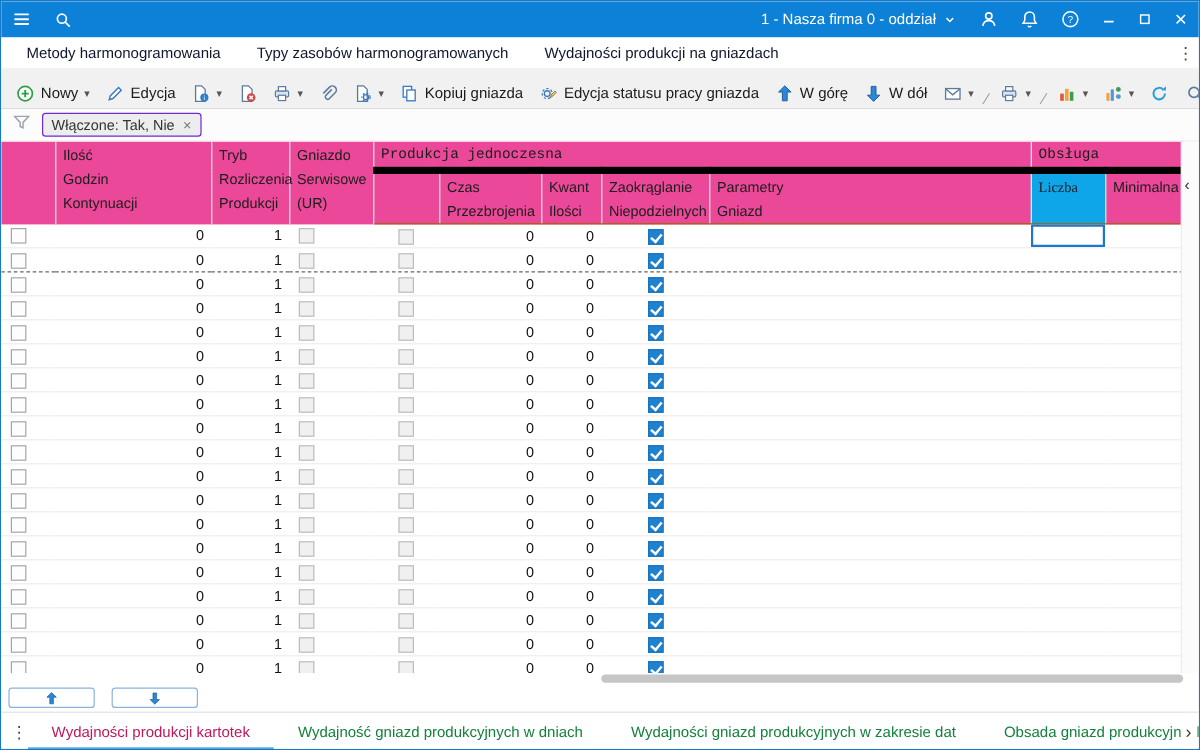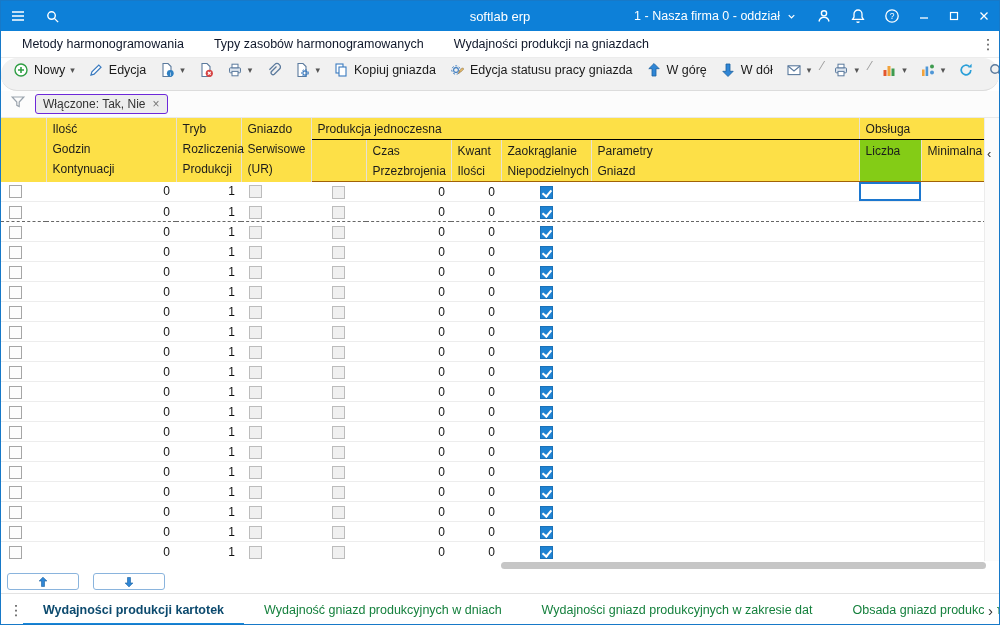--- a/index.html
+++ b/index.html
@@ -16,42 +16,42 @@
   .company { display:flex; align-items:center; gap:6px; font-size:12.5px; padding:0 10px; height:30px; cursor:pointer; white-space:nowrap; }
   .winctl { width:30px; height:30px; display:flex; align-items:center; justify-content:center; cursor:pointer; }
 
   
   .tabbar { height:27px; background:#fff; display:flex; align-items:stretch; border-bottom:1px solid #ececec; padding-left:6px; flex:0 0 auto; }
   .tab { display:flex; align-items:center; padding:0 15px; font-size:12.5px; color:#0f172a; cursor:pointer; white-space:nowrap; }
   .tab.active { color:#121626; font-weight:bold; box-shadow:inset 0 -3px 0 #1787d9; }
   .tab-more { margin-left:auto; width:22px; display:flex; align-items:center; justify-content:center; color:#444; font-size:14px; cursor:pointer; }
 
   
-  .toolbar { height:33px; background:#f1f1f1; border-bottom:1px solid #dcdcdc; display:flex; align-items:flex-start; padding:0 6px; gap:1px; font-size:12.5px; color:#1a1a1a; flex:0 0 auto;border-radius:16px; }
+  .toolbar { height:33px; background:#f1f1f1; border-bottom:1px solid #dcdcdc; display:flex; align-items:flex-end; padding:0 6px; gap:1px; font-size:12.5px; color:#1a1a1a; flex:0 0 auto; }
   .tbtn { display:flex; align-items:center; gap:5px; padding:4px 6px; border-radius:3px; cursor:pointer; white-space:nowrap; }
   .caret { font-size:9px; color:#555; line-height:1; }
   .sep { color:#9a9a9a; font-size:13px; padding:0 3px; }
   .spacer { flex:1; }
   .ticon { display:inline-flex; width:16px; height:16px; }
 
   
   .filterbar { height:27px; background:#fcfcfc; border-bottom:1px solid #e9e9e9; display:flex; align-items:center; gap:9px; padding:0 9px; flex:0 0 auto; }
   .chip { display:flex; align-items:center; gap:7px; background:#ededed; border:1px solid #6d28d9; border-radius:3px; padding:2px 7px; font-size:12px; color:#333; cursor:pointer; }
   .chip-x { color:#777; font-size:12px; cursor:pointer; }
 
   
   .grid { position:relative; height:443px; background:#fff; flex:0 0 auto; overflow:hidden; }
   table.grid-table { border-collapse:collapse; table-layout:fixed; width:985px; }
-  thead th { background:#fde047; font-weight:normal; font-size:12px; color:#1c1c1c; text-align:left;
+  thead th { background:#ec4899; font-weight:normal; font-size:12px; color:#1c1c1c; text-align:left;
              vertical-align:top; line-height:20px; padding:1px 6px 0 6px; white-space:pre-line;
              border-right:1px solid #e6e0d6; }
   tr.h1 { height:20px; }
   tr.h2 th { height:42px; border-bottom:1px solid #a16207; }
-  th.h-group { border-bottom:1px solid #000000; }
-  th.hl { background:#84cc16; }
+  th.h-group { border-bottom:6px solid #000000;font-family:Liberation Mono, monospace; }
+  th.hl { background:#0ea5e9;font-family:Liberation Serif, serif; }
   th.c-chk { border-right:1px solid #e6e0d6; }
   tbody td { height:20px; font-size:12px; color:#111; border-bottom:1px solid #ededed; padding:0; }
   td.num { text-align:right; padding-right:6px; }
   td.c-chk { padding-left:8px; }
   td.c-gniazdo { padding-left:8px; }
   .center { text-align:center; }
   .cb { width:13px; height:13px; border:1px solid #a6a6a6; background:#fdfdfd; display:inline-block; vertical-align:middle; position:relative; cursor:pointer; }
   .cb.dim { background:#f0f0f0; border-color:#bcbcbc; }
   .cb.checked { background:#1e82d2; border-color:#1b72b8; }
   .cb.checked::after { content:""; position:absolute; left:3.5px; top:1px; width:4px; height:7px;
@@ -65,41 +65,40 @@
   .gridfooter { height:32px; position:relative; background:#fff; flex:0 0 auto; }
   .hscroll { position:absolute; left:0; top:0; right:15px; height:10px; }
   .hthumb { position:absolute; left:500px; top:1px; width:485px; height:7px; background:#c6c6c6; border-radius:4px; cursor:pointer; }
   .navbtns { position:absolute; left:6px; top:12px; display:flex; gap:14px; }
   .navbtn { width:72px; height:17px; border:1px solid #8ab4dd; border-radius:3px; background:#fff; display:flex; align-items:center; justify-content:center; cursor:pointer; }
 
   
   .bottombar { height:33px; border-top:1px solid #e3e3e3; background:#fff; display:flex; align-items:stretch; padding-left:8px; overflow:hidden; flex:0 0 auto; position:relative; }
   .bb-more { width:24px; display:flex; align-items:center; justify-content:center; color:#444; font-size:14px; cursor:pointer; }
   .btab { display:flex; align-items:center; padding:0 20px; font-size:12.5px; color:#15803d; cursor:pointer; white-space:nowrap; }
-  .btab.active { color:#0c4a6e; font-weight:bold; box-shadow:inset 0 -3px 0 #1787d9; }
+  .btab.active { color:#be185d; font-weight:normal; box-shadow:inset 0 -3px 0 #1787d9; }
   .bb-next { position:absolute; right:2px; top:0; bottom:0; display:flex; align-items:center; color:#333; font-size:15px; cursor:pointer; padding:0 4px; background:#fff; }
 </style>
 </head>
 <body>
 
 <div class="window">
 
   <div class="titlebar">
     <div class="tb-btn">
       <svg width="16" height="16" viewBox="0 0 16 16">
           <path d="M2 4h12M2 8h12M2 12h12" stroke="#fff" stroke-width="1.6"></path>
         </svg>
     </div>
     <div class="tb-btn">
       <svg width="15" height="15" viewBox="0 0 16 16">
           <circle cx="7" cy="7" r="4" fill="none" stroke="#fff" stroke-width="1.5"></circle>
           <path d="M10 10l4 4" stroke="#fff" stroke-width="1.5"></path>
         </svg>
     </div>
-    <div class="tb-title">softlab erp</div>
     <div class="tb-right">
       <div class="company">
         <span>1 - Nasza firma 0 - oddział</span>
         <svg width="11" height="11" viewBox="0 0 16 16">
             <path d="M4 6l4 4 4-4" fill="none" stroke="#fff" stroke-width="1.8"></path>
           </svg>
       </div>
       <div class="tb-btn">
         <svg width="16" height="16" viewBox="0 0 16 16">
             <circle cx="8" cy="5.3" r="2.6" fill="none" stroke="#fff" stroke-width="1.4"></circle>

